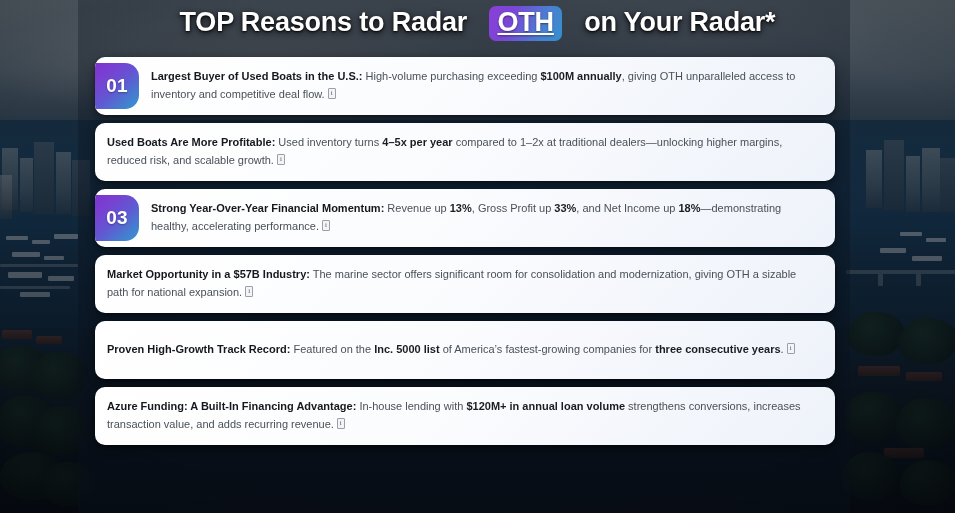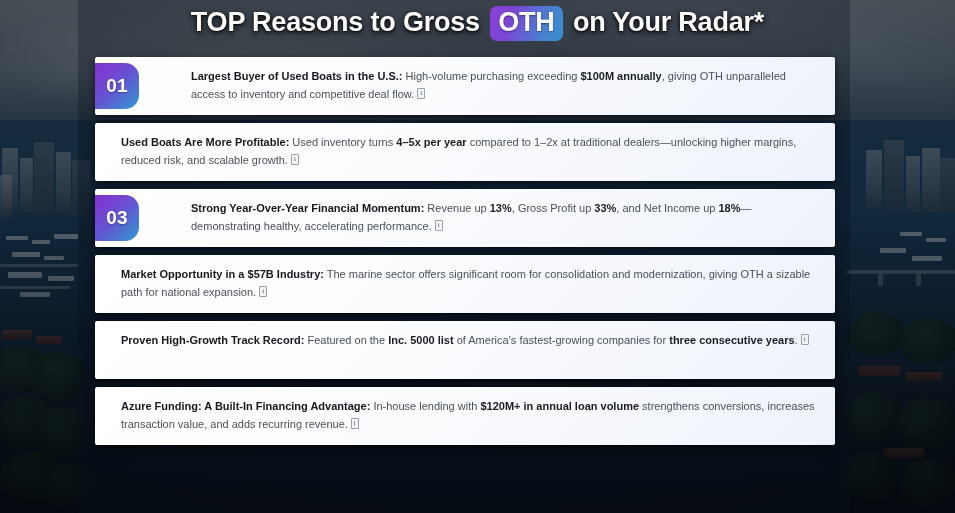--- a/index.html
+++ b/index.html
@@ -109,45 +109,45 @@
     color: #ffffff;
     text-shadow: 0 2px 6px rgba(0,0,0,0.85), 0 1px 2px rgba(0,0,0,0.9);
     white-space: nowrap;
   }
   .oth-badge {
     display: inline-block;
     background: linear-gradient(110deg, #8b3fd8 0%, #7a46d6 30%, #4a7fd0 72%, #3590cf 100%);
     color: #ffffff;
     border-radius: 7px;
     padding: 1px 8px 3px 8px;
-    margin: 0 3px;
+    margin: 0 15px;
     text-shadow: 0 1px 2px rgba(0,0,0,0.45);
     vertical-align: baseline;
+    text-decoration: underline;
   }
 
   
   .cards {
     position: absolute;
     left: 95px;
     top: 57px;
     width: 740px;
     z-index: 4;
   }
 
   .card {
     position: relative;
     display: flex;
-    align-items: flex-start;
+    align-items: center;
     background: linear-gradient(135deg, #ffffff 0%, #fbfcfe 45%, #eef2fa 100%);
-    border-radius: 2px;
+    border-radius: 10px;
     margin-bottom: 8px;
     min-height: 58px;
     box-shadow: 0 3px 10px rgba(0,0,0,0.45), 0 1px 2px rgba(0,0,0,0.3);
     overflow: hidden;
-    gap: 26px;
   }
 
   .badge {
     flex: 0 0 44px;
     width: 44px;
     display: flex;
     align-items: center;
     justify-content: center;
     background: linear-gradient(138deg, #7e33cc 0%, #7a3fd2 22%, #6257d2 52%, #3f86cf 85%, #3a93d2 100%);
     border-radius: 0 14px 14px 0;
@@ -156,21 +156,21 @@
     font-weight: 700;
     letter-spacing: 0.3px;
     text-shadow: 0 1px 2px rgba(0,0,0,0.30);
     align-self: center;
     height: 46px;
     margin-left: 0;
   }
 
   .card-body {
     flex: 1 1 auto;
-    padding: 11px 16px 11px 26px;
+    padding: 11px 16px 11px 12px;
     font-size: 11px;
     line-height: 1.62;
     color: #4a5058;
     display: flex;
     align-items: center;
   }
   .card-body .txt { display: block; }
   .card-body b {
     color: #1a1d22;
     font-weight: 700;
@@ -253,21 +253,21 @@
     <div class="roof" style="left:884px; top:448px; width:40px; height:10px;"></div>
     <div class="veg" style="left:842px; top:452px; width:56px; height:48px;"></div>
     <div class="veg" style="left:900px; top:460px; width:56px; height:46px;"></div>
 
     <div class="bg-scrim"></div>
     <div class="bg-vignette"></div>
     <div class="center-dim"></div>
   </div>
 
   <div class="title-wrap">
-    <h1 class="title"><span>TOP Reasons to Gross </span><span class="oth-badge">OTH</span><span> on Your Radar*</span></h1>
+    <h1 class="title"><span>TOP Reasons to Radar </span><span class="oth-badge">OTH</span><span> on Your Radar*</span></h1>
   </div>
 
   <div class="cards" id="cards">
       <div class="card">
         <div class="badge">01</div>
         <div class="card-body">
           <span class="txt"><span class="lead">Largest Buyer of Used Boats in the U.S.:</span><span> High-volume purchasing exceeding </span><b>$100M annually</b><span>, giving OTH unparalleled access to inventory and competitive deal flow.</span><sup class="cite">i</sup></span>
         </div>
       </div>
       <div class="card">

